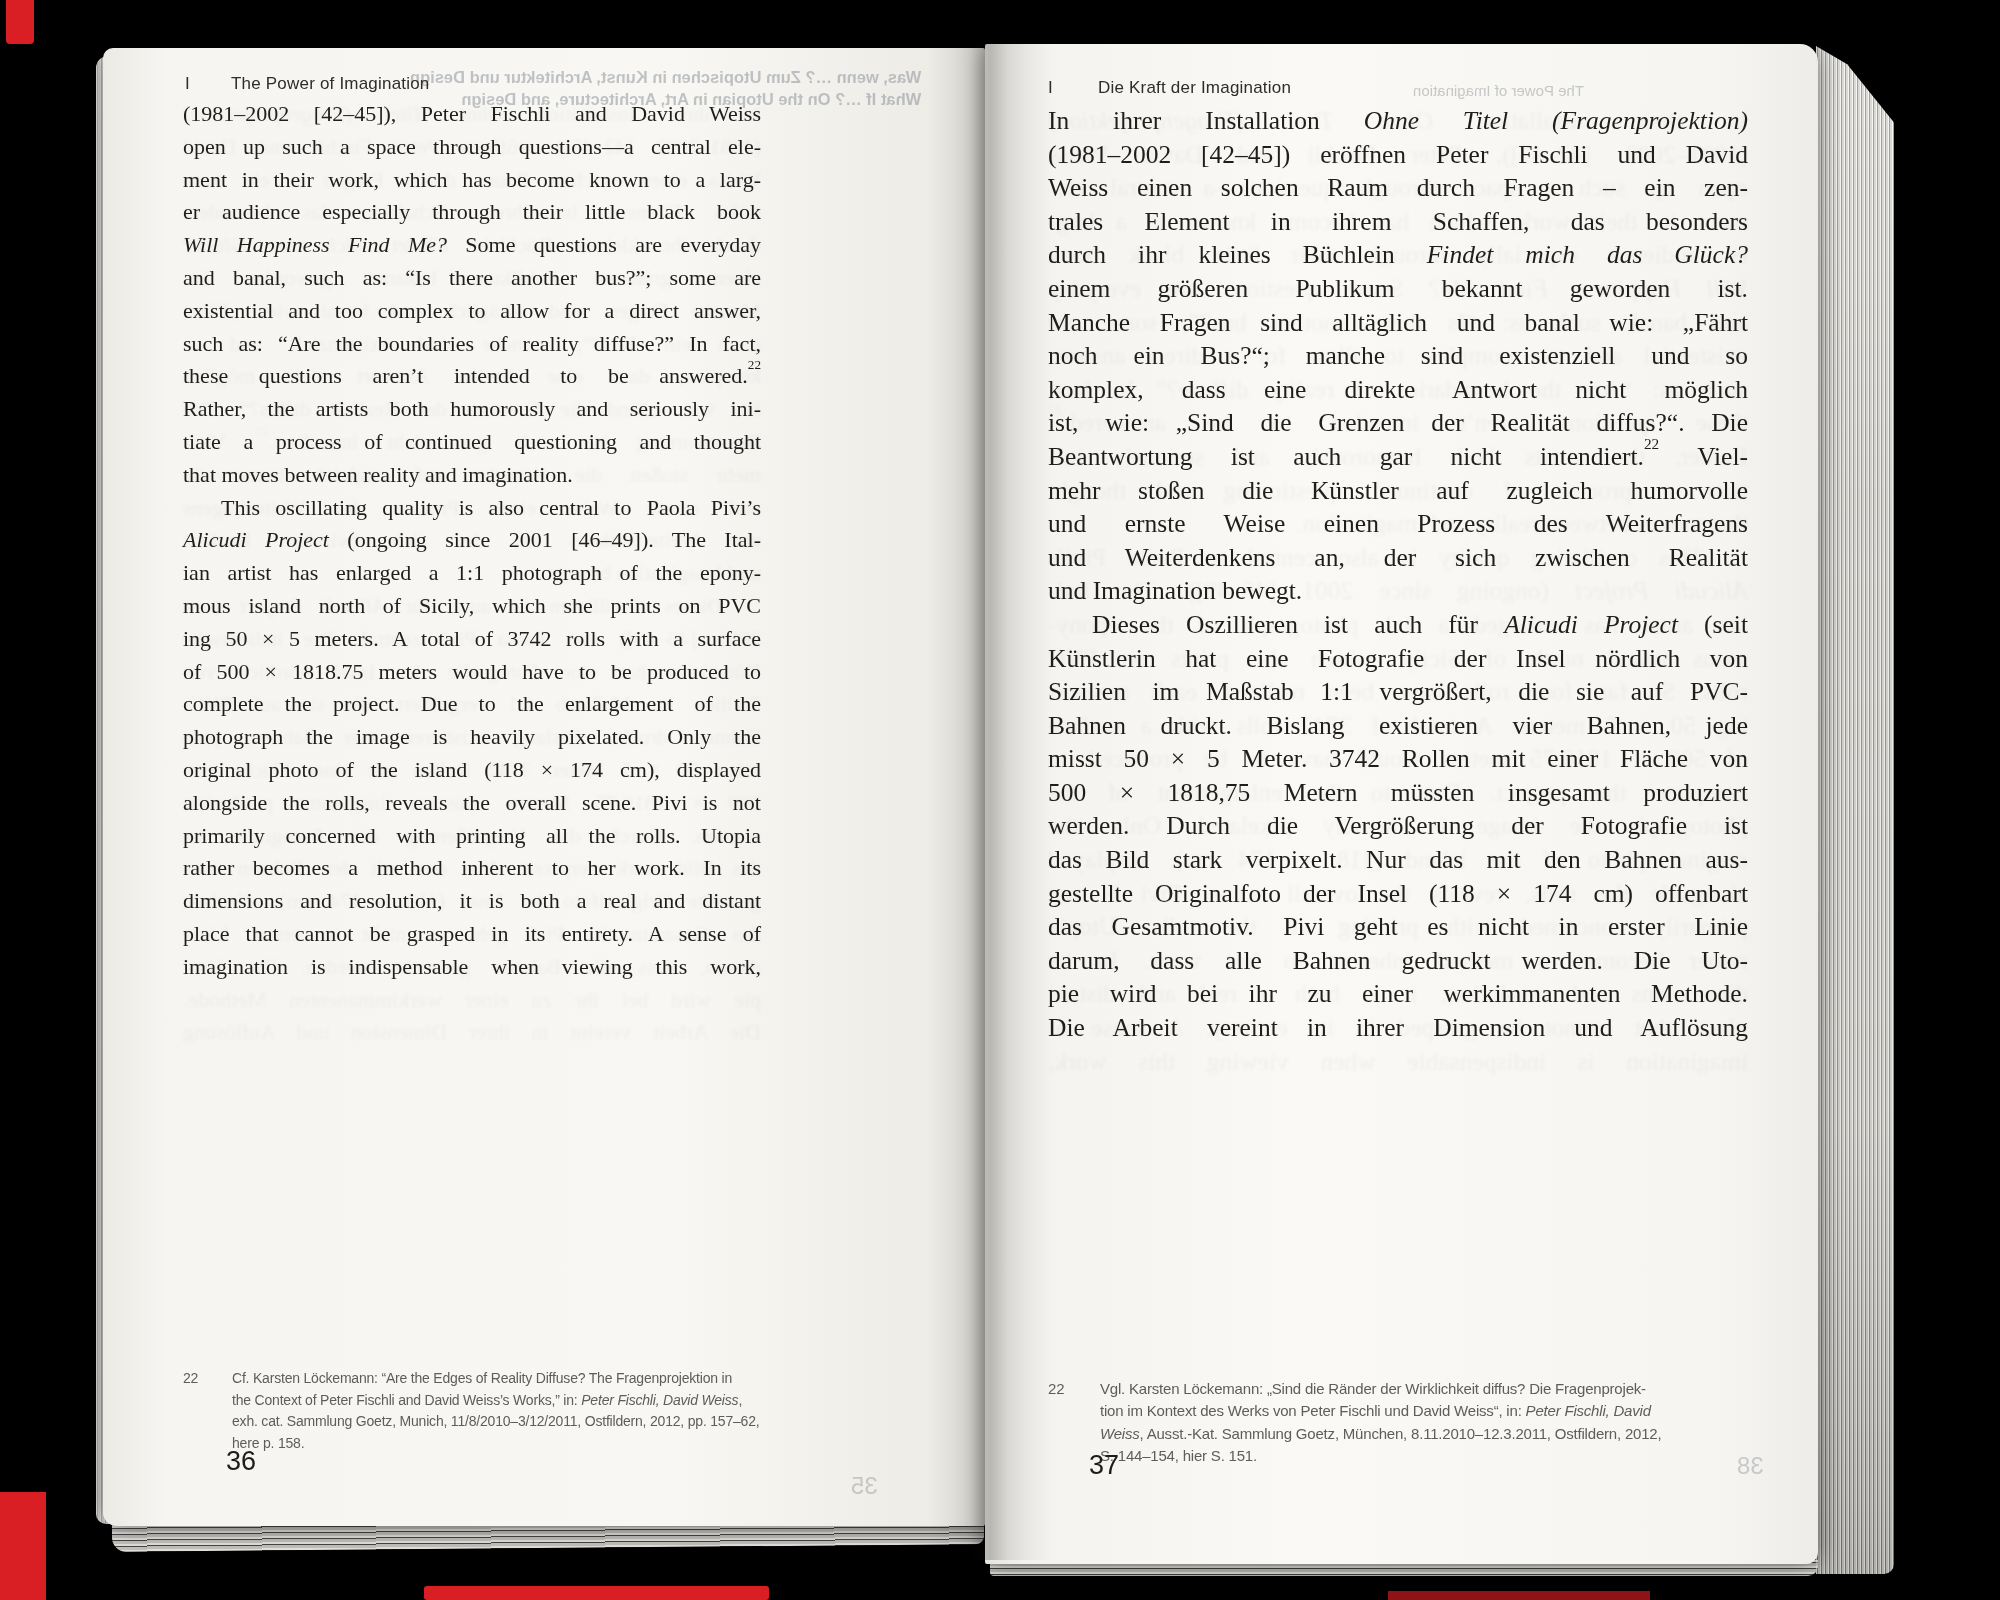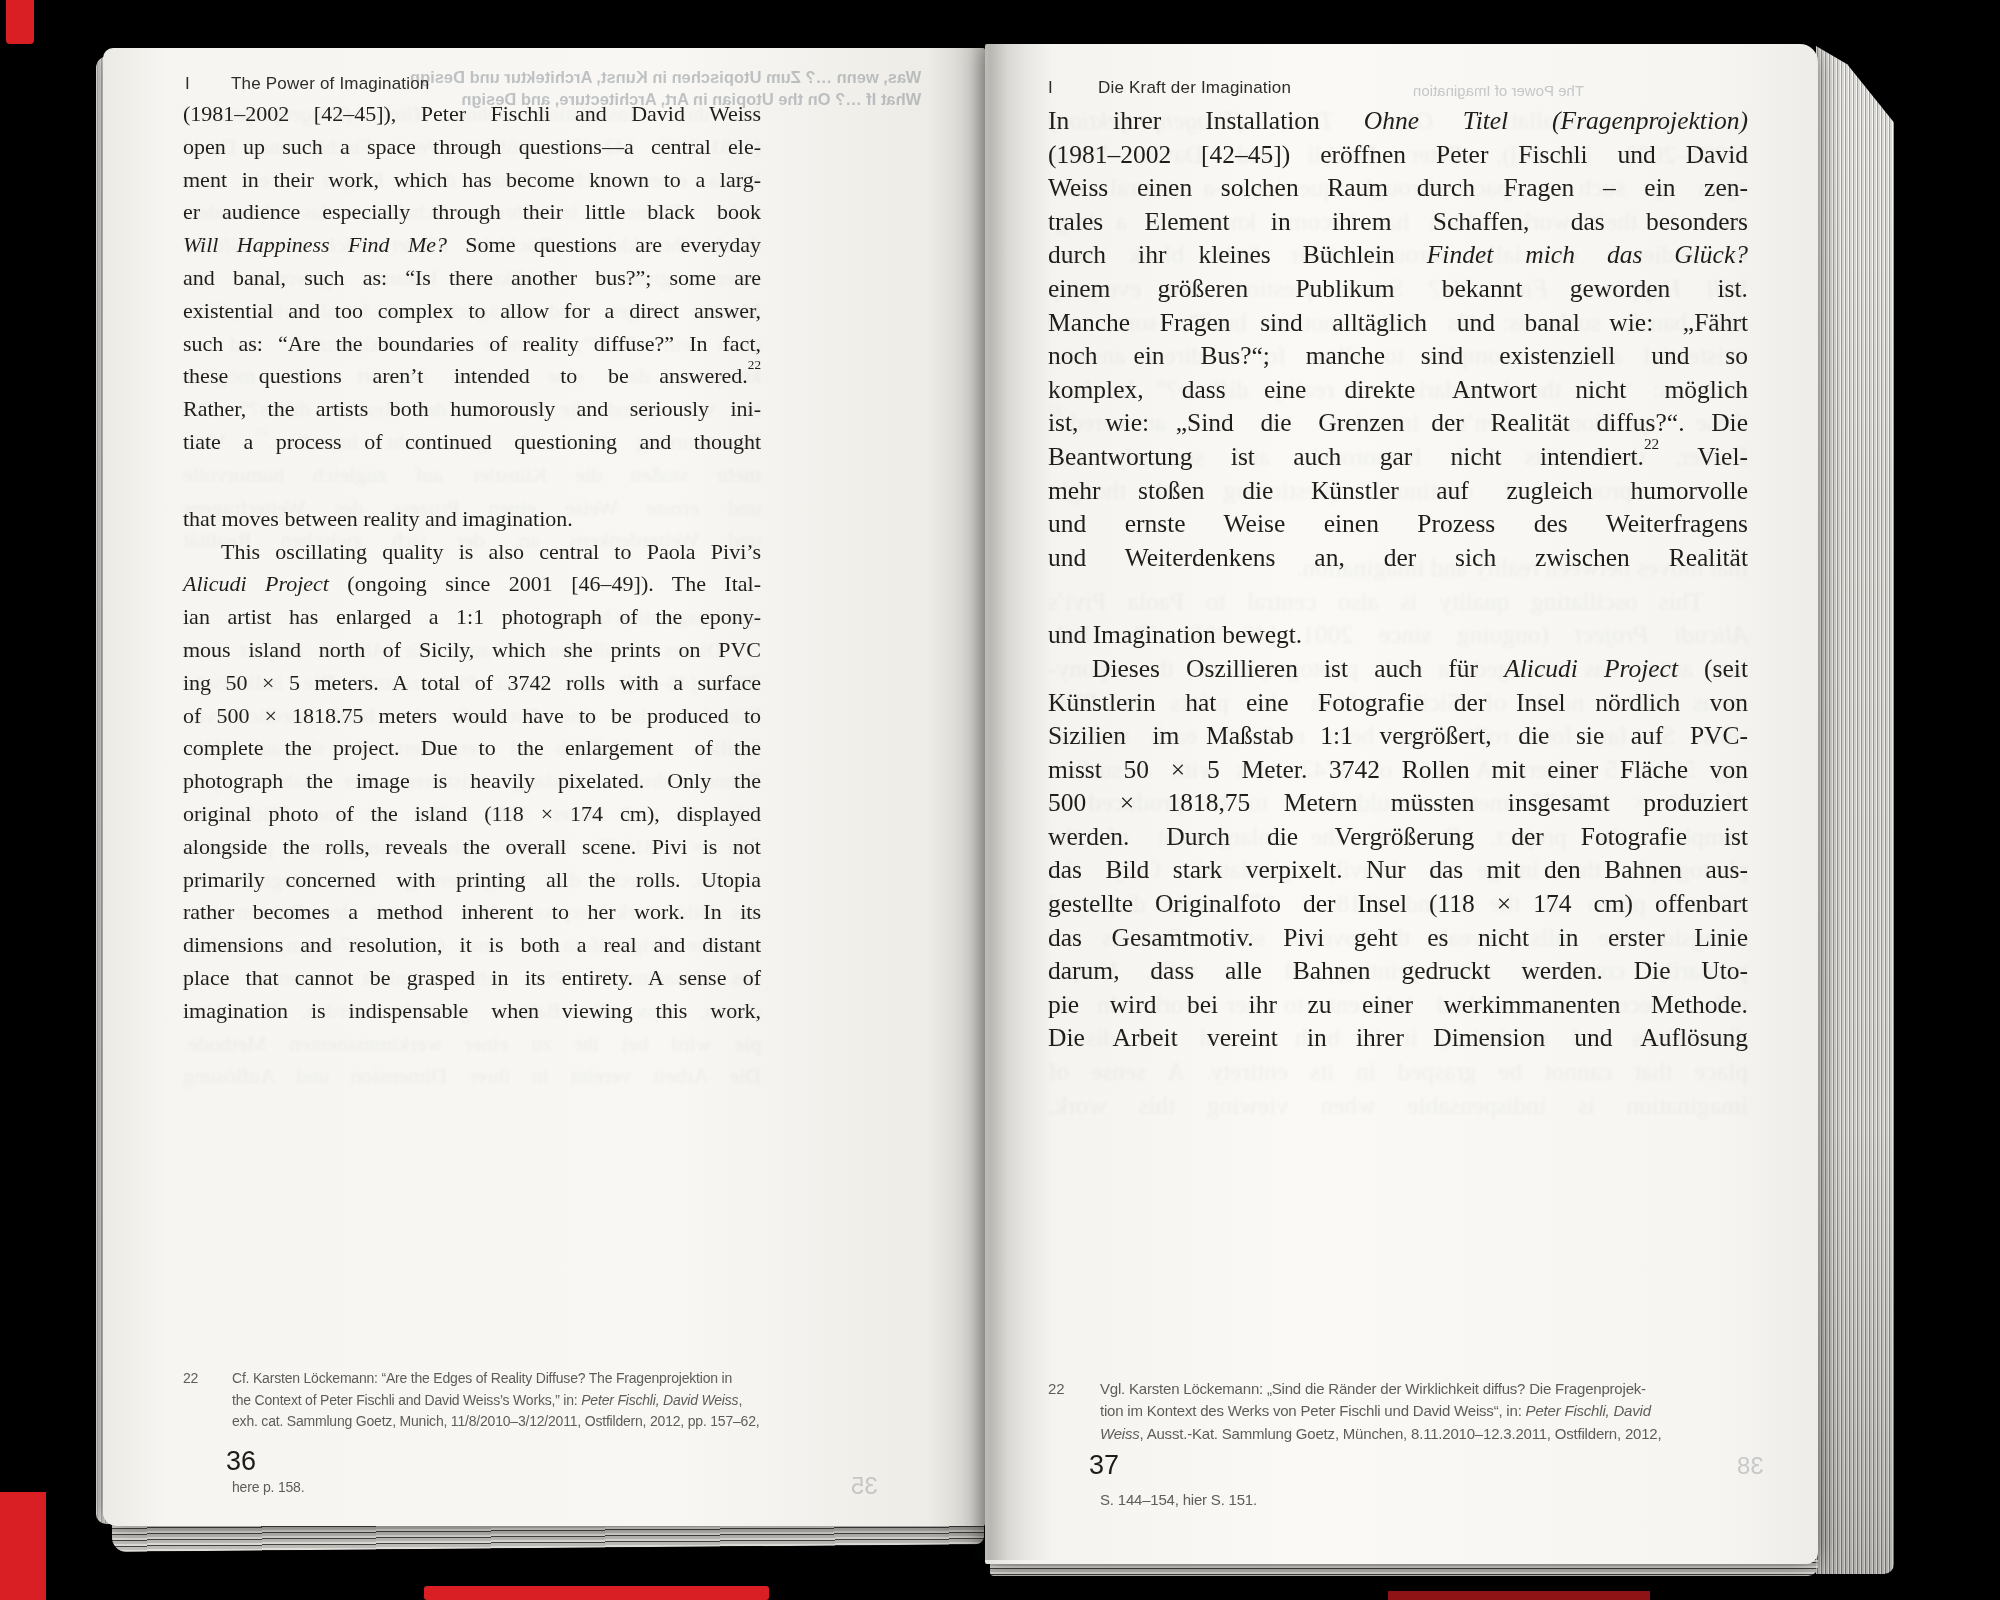--- a/index.html
+++ b/index.html
@@ -49,21 +49,21 @@
   .hdr .mark{display:inline-block;}
   .page.left .hdr{left:82px;top:26px;}
   .page.left .hdr .mark{width:46px;}
   .page.right .hdr{left:63px;top:34px;}
   .page.right .hdr .mark{width:50px;}
 
   .body-col{position:absolute;z-index:2;color:#1f1e1c;}
   .page.left  .body-col{left:80px;top:50px;width:578px;font-size:22px;line-height:32.8px;}
   .page.right .body-col{left:63px;top:60px;width:700px;font-size:25.5px;line-height:33.6px;}
   .ln{text-align:justify;text-align-last:justify;text-justify:inter-word;}
-  .ln.end{text-align-last:left;margin-top:44px;}
+  .ln.end{text-align-last:left;}
   .page.left  .ln.indent{text-indent:38px;}
   .page.right .ln.indent{text-indent:44px;}
   sup{font-size:.6em;line-height:0;position:relative;top:-.45em;}
 
   .fn{position:absolute;z-index:2;font-family:"Liberation Sans",sans-serif;color:#5e5d5b;}
   .page.left  .fn{left:80px;top:1320px;font-size:14px;line-height:21.6px;}
   .page.right .fn{left:63px;top:1334px;font-size:15px;line-height:22.4px;}
   .fn{display:flex;}
   .fn .fn-num{flex:0 0 auto;}
   .page.left  .fn .fn-num{width:49px;}
@@ -239,20 +239,21 @@
         <div class="ln"><span>komplex, dass eine direkte Antwort nicht möglich</span></div>
         <div class="ln"><span>ist, wie: „Sind die Grenzen der Realität diffus?“. Die</span></div>
         <div class="ln"><span>Beantwortung ist auch gar nicht intendiert.</span><sup>22</sup><span> Viel-</span></div>
         <div class="ln"><span>mehr stoßen die Künstler auf zugleich humorvolle</span></div>
         <div class="ln"><span>und ernste Weise einen Prozess des Weiterfragens</span></div>
         <div class="ln"><span>und Weiterdenkens an, der sich zwischen Realität</span></div>
         <div class="ln end"><span>und Imagination bewegt.</span></div>
         <div class="ln indent"><span>Dieses Oszillieren ist auch für </span><span style="font-style: italic;">Alicudi Project</span><span> (seit</span></div>
         <div class="ln"><span>Künstlerin hat eine Fotografie der Insel nördlich von</span></div>
         <div class="ln"><span>Sizilien im Maßstab 1:1 vergrößert, die sie auf PVC-</span></div>
+        <div class="ln"><span>Bahnen druckt. Bislang existieren vier Bahnen, jede</span></div>
         <div class="ln"><span>misst 50 × 5 Meter. 3742 Rollen mit einer Fläche von</span></div>
         <div class="ln"><span>500 × 1818,75 Metern müssten insgesamt produziert</span></div>
         <div class="ln"><span>werden. Durch die Vergrößerung der Fotografie ist</span></div>
         <div class="ln"><span>das Bild stark verpixelt. Nur das mit den Bahnen aus-</span></div>
         <div class="ln"><span>gestellte Originalfoto der Insel (118 × 174 cm) offenbart</span></div>
         <div class="ln"><span>das Gesamtmotiv. Pivi geht es nicht in erster Linie</span></div>
         <div class="ln"><span>darum, dass alle Bahnen gedruckt werden. Die Uto-</span></div>
         <div class="ln"><span>pie wird bei ihr zu einer werkimmanenten Methode.</span></div>
         <div class="ln"><span>Die Arbeit vereint in ihrer Dimension und Auflösung</span></div>
       </div>

